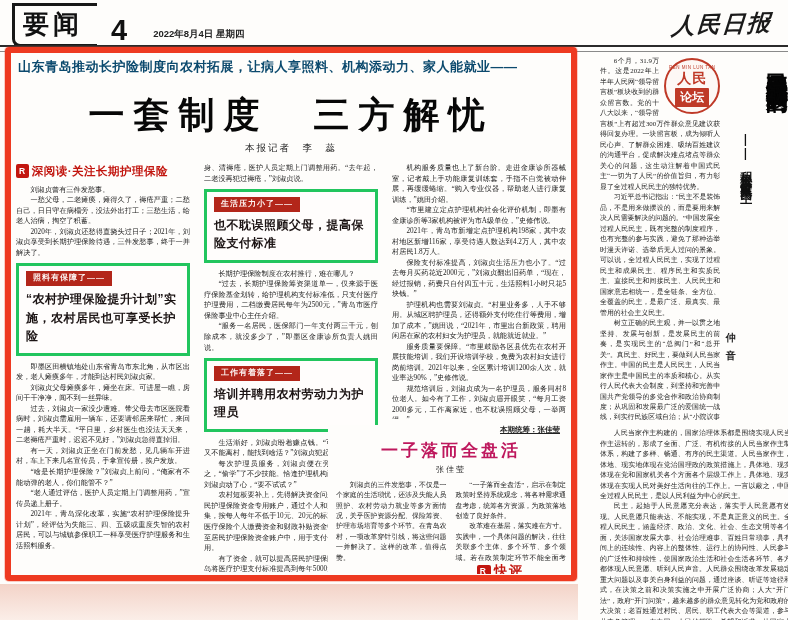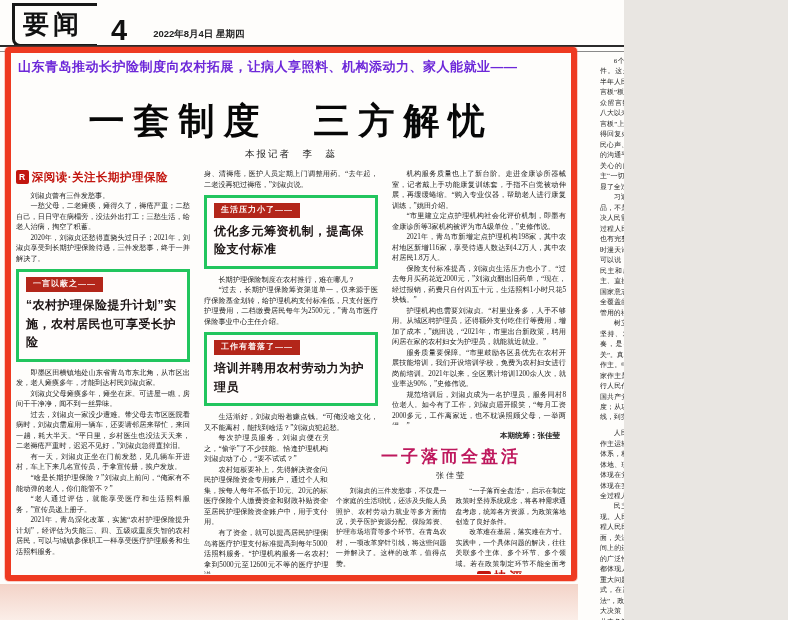--- a/index.html
+++ b/index.html
@@ -2,21 +2,21 @@
 <html><head>
 <meta charset="utf-8">
 <style>
   html,body{margin:0;padding:0;}
   body{
     width:788px;height:620px;overflow:hidden;
     background:#e9e6e2;
     font-family:"Liberation Serif","DejaVu Serif",serif;
     -webkit-font-smoothing:antialiased;
   }
-  .page{position:relative;width:624px;height:620px;background:#fefdfb;overflow:hidden;}
+  .page{position:relative;width:788px;height:620px;background:#fefdfb;overflow:hidden;}
 
   
   .hdr{position:absolute;left:12px;top:3px;width:766px;height:42px;}
   .section-box{
     display:inline-block;border:3px solid #181818;border-right:none;
     border-radius:0 0 0 8px;padding:1px 14px 2px 8px;vertical-align:bottom;
     font-family:"Liberation Sans","DejaVu Sans",sans-serif;
   }
   .section-name{font-size:26px;font-weight:900;letter-spacing:4px;color:#111;}
   .page-num{font-size:29px;font-weight:900;margin-left:10px;vertical-align:bottom;
@@ -37,21 +37,21 @@
     border:6px solid #ee3a21;border-radius:4px;z-index:50;pointer-events:none;
     box-shadow:0 0 0 1px rgba(238,58,33,.25);
   }
   .bottom-band{
     position:absolute;left:0;top:584px;width:578px;height:36px;
     background:linear-gradient(#f3d3c8,#fbeee8);
   }
 
   
   .main-article{position:absolute;left:16px;top:58px;width:550px;height:516px;overflow:hidden;}
-  .kicker{margin:0 0 21px 2px;font-size:13px;font-weight:900;letter-spacing:.5px;color:#6d28d9;
+  .kicker{margin:0 0 15px 2px;font-size:13px;font-weight:900;letter-spacing:.5px;color:#0c4a6e;
     font-family:"Liberation Sans","DejaVu Sans",sans-serif;}
   .headline{margin:2px 0 2px;font-size:36px;font-weight:900;text-align:center;letter-spacing:9px;
     color:#070707;font-family:"Liberation Sans","DejaVu Sans",sans-serif;}
   .byline{margin:0 0 8px;text-align:center;font-size:9.5px;color:#222;letter-spacing:2px;}
 
   .cols{position:relative;display:flex;gap:14px;height:420px;overflow:hidden;}
   .col{flex:1 1 0;overflow:hidden;font-size:7.2px;line-height:1.46;text-align:justify;color:#1c1c1c;}
   .col .plist p{margin:0;text-indent:2em;}
   .col .plist p.cont{text-indent:0;}
   .col3{height:256px;}
@@ -65,21 +65,21 @@
   .subbox{border:3px solid #22c55e;background:#fffdfc;padding:5px 7px 7px;margin:5px 0 6px;}
   .subbox-label{display:inline-block;background:#b3261a;color:#fdf3f1;font-size:8px;font-weight:bold;
     padding:1px 7px 2px;margin-bottom:4px;letter-spacing:1px;
     font-family:"Liberation Sans","DejaVu Sans",sans-serif;}
   .subbox-title{margin:0;font-size:12px;font-weight:900;line-height:1.55;color:#1c1414;
     letter-spacing:.5px;text-align:left;font-family:"Liberation Sans","DejaVu Sans",sans-serif;}
 
   
   .commentary{position:absolute;left:312px;top:262px;width:238px;height:158px;background:#fefdfb;
     padding-left:8px;box-sizing:border-box;overflow:hidden;}
-  .coordinator{margin:0 6px 4px 0;font-size:7.5px;font-weight:bold;text-align:right;color:#222;}
+  .coordinator{margin:0 6px 4px 0;font-size:7.5px;font-weight:bold;text-align:right;color:#222;text-decoration:underline;}
   .c-title{margin:2px 0 2px;font-size:17px;font-weight:900;text-align:center;letter-spacing:3px;
     color:#be185d;font-family:"Liberation Sans","DejaVu Sans",sans-serif;}
   .c-author{margin:0 0 5px;font-size:8px;text-align:center;letter-spacing:2px;color:#333;}
   .c-body{height:84px;overflow:hidden;column-count:2;column-gap:9px;font-size:6.9px;line-height:1.5;
     text-align:justify;color:#1c1c1c;}
   .c-body p{margin:0;text-indent:2em;}
   .kp-row{position:absolute;bottom:3px;right:42px;color:#c2160f;font-weight:900;font-size:13px;
     letter-spacing:2px;font-family:"Liberation Sans","DejaVu Sans",sans-serif;}
 
   
@@ -131,45 +131,46 @@
     <div class="cols">
 
       <div class="col">
         <div class="series"><span class="rlogo">R</span><span>深阅读·关注长期护理保险</span></div>
         <div class="plist">
             <p>刘淑贞曾有三件发愁事。</p>
             <p>一愁父母，二老瘫痪，瘫得久了，褥疮严重；二愁自己，日日守在病榻旁，没法外出打工；三愁生活，给老人治病，掏空了积蓄。</p>
             <p>2020年，刘淑贞还愁得直挠头过日子；2021年，刘淑贞享受到长期护理保险待遇，三件发愁事，终于一并解决了。</p>
           </div>
         <div class="subbox">
-          <div class="subbox-label">一言以蔽之——</div>
+          <div class="subbox-label">照料有保障了——</div>
           <h3 class="subbox-title">“农村护理保险提升计划”实施，农村居民也可享受长护险</h3>
         </div>
         <div class="plist">
             <p>即墨区田横镇地处山东省青岛市东北角，从市区出发，老人瘫痪多年，才能到达村民刘淑贞家。</p>
             <p>刘淑贞父母瘫痪多年，瘫坐在床。可进屋一瞧，房间干干净净，闻不到一丝异味。</p>
             <p>过去，刘淑贞一家没少遭难。带父母去市区医院看病时，刘淑贞需雇用一辆车，还要请邻居来帮忙，来回一趟，耗大半天。“平日里，乡村医生也没法天天来，二老褥疮严重时，迟迟不见好，”刘淑贞急得直掉泪。</p>
             <p>有一天，刘淑贞正坐在门前发愁，见几辆车开进村，车上下来几名宣传员，手拿宣传册，挨户发放。</p>
             <p>“啥是长期护理保险？”刘淑贞上前问，“俺家有不能动弹的老人，你们能管不？”</p>
-            <p>“老人通过评估，就能享受医疗和生活照料服务，”宣传员递上册子。</p>
+            <p>“老人通过评估，医护人员定期上门调整用药，”宣传员递上册子。</p>
             <p>2021年，青岛深化改革，实施“农村护理保险提升计划”，经评估为失能三、四、五级或重度失智的农村居民，可以与城镇参保职工一样享受医疗护理服务和生活照料服务。</p>
           </div>
       </div>
 
       <div class="col">
         <div class="plist">
             <p class="cont">身、清褥疮，医护人员定期上门调整用药。“去年起，二老没再犯过褥疮，”刘淑贞说。</p>
           </div>
         <div class="subbox">
           <div class="subbox-label">生活压力小了——</div>
-          <h3 class="subbox-title">优化多元筹资机制，提高保险支付标准</h3>
+          <h3 class="subbox-title">也不耽误照顾父母，提高保险支付标准</h3>
         </div>
         <div class="plist">
             <p>长期护理保险制度在农村推行，难在哪儿？</p>
             <p>“过去，长期护理保险筹资渠道单一，仅来源于医疗保险基金划转，给护理机构支付标准低，只支付医疗护理费用，二档缴费居民每年为2500元，”青岛市医疗保险事业中心主任介绍。</p>
+            <p>“服务一名居民，医保部门一年支付两三千元，刨除成本，就没多少了，”即墨区金康诊所负责人姚田说。</p>
           </div>
         <div class="subbox">
           <div class="subbox-label">工作有着落了——</div>
           <h3 class="subbox-title">培训并聘用农村劳动力为护理员</h3>
         </div>
         <div class="plist">
             <p>生活渐好，刘淑贞盼着赚点钱。“可俺没啥文化，又不能离村，能找到啥活？”刘淑贞犯起愁。</p>
             <p>每次护理员服务，刘淑贞便在旁边看，久而久之，“偷学”了不少技能。恰逢护理机构面向村里招人，刘淑贞动了心，“要不试试？”</p>
             <p>农村短板要补上，先得解决资金问题。青岛建起居民护理保险资金专用账户，通过个人和财政两个渠道筹集，按每人每年不低于10元、20元的标准，分别从居民医疗保险个人缴费资金和财政补贴资金中，按年度划转至居民护理保险资金账户中，用于支付长期护理保险费用。</p>
             <p>有了资金，就可以提高居民护理保险支付标准。青岛将医疗护理支付标准提高到每年5000元，还增加了生活照料服务。“护理机构服务一名农村失能居民，可以拿到5000元至12600元不等的医疗护理服务费，”姚田说。</p>

